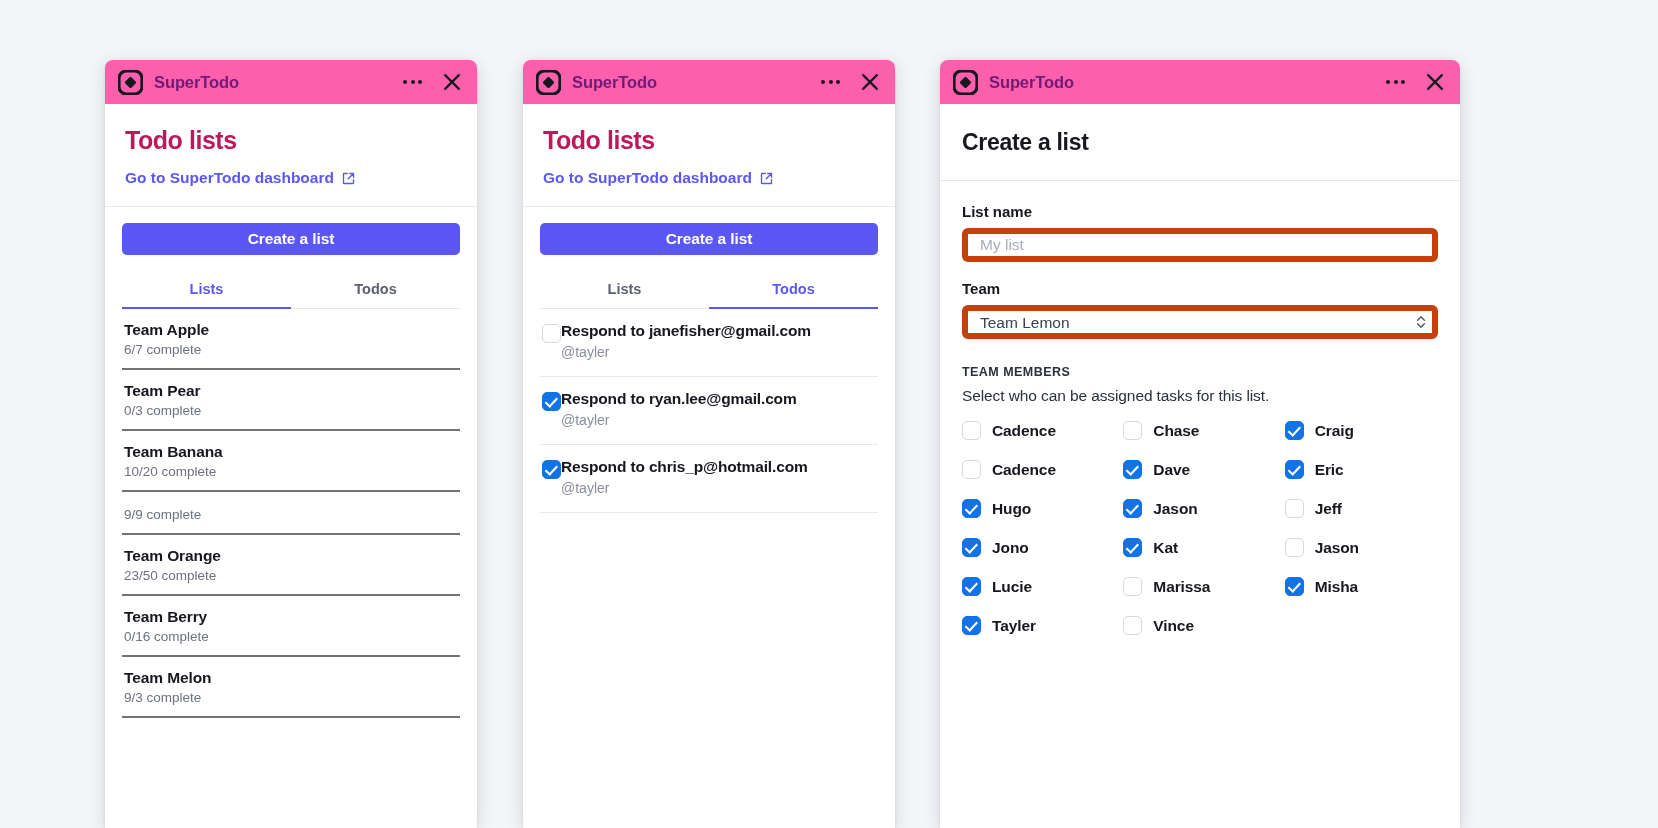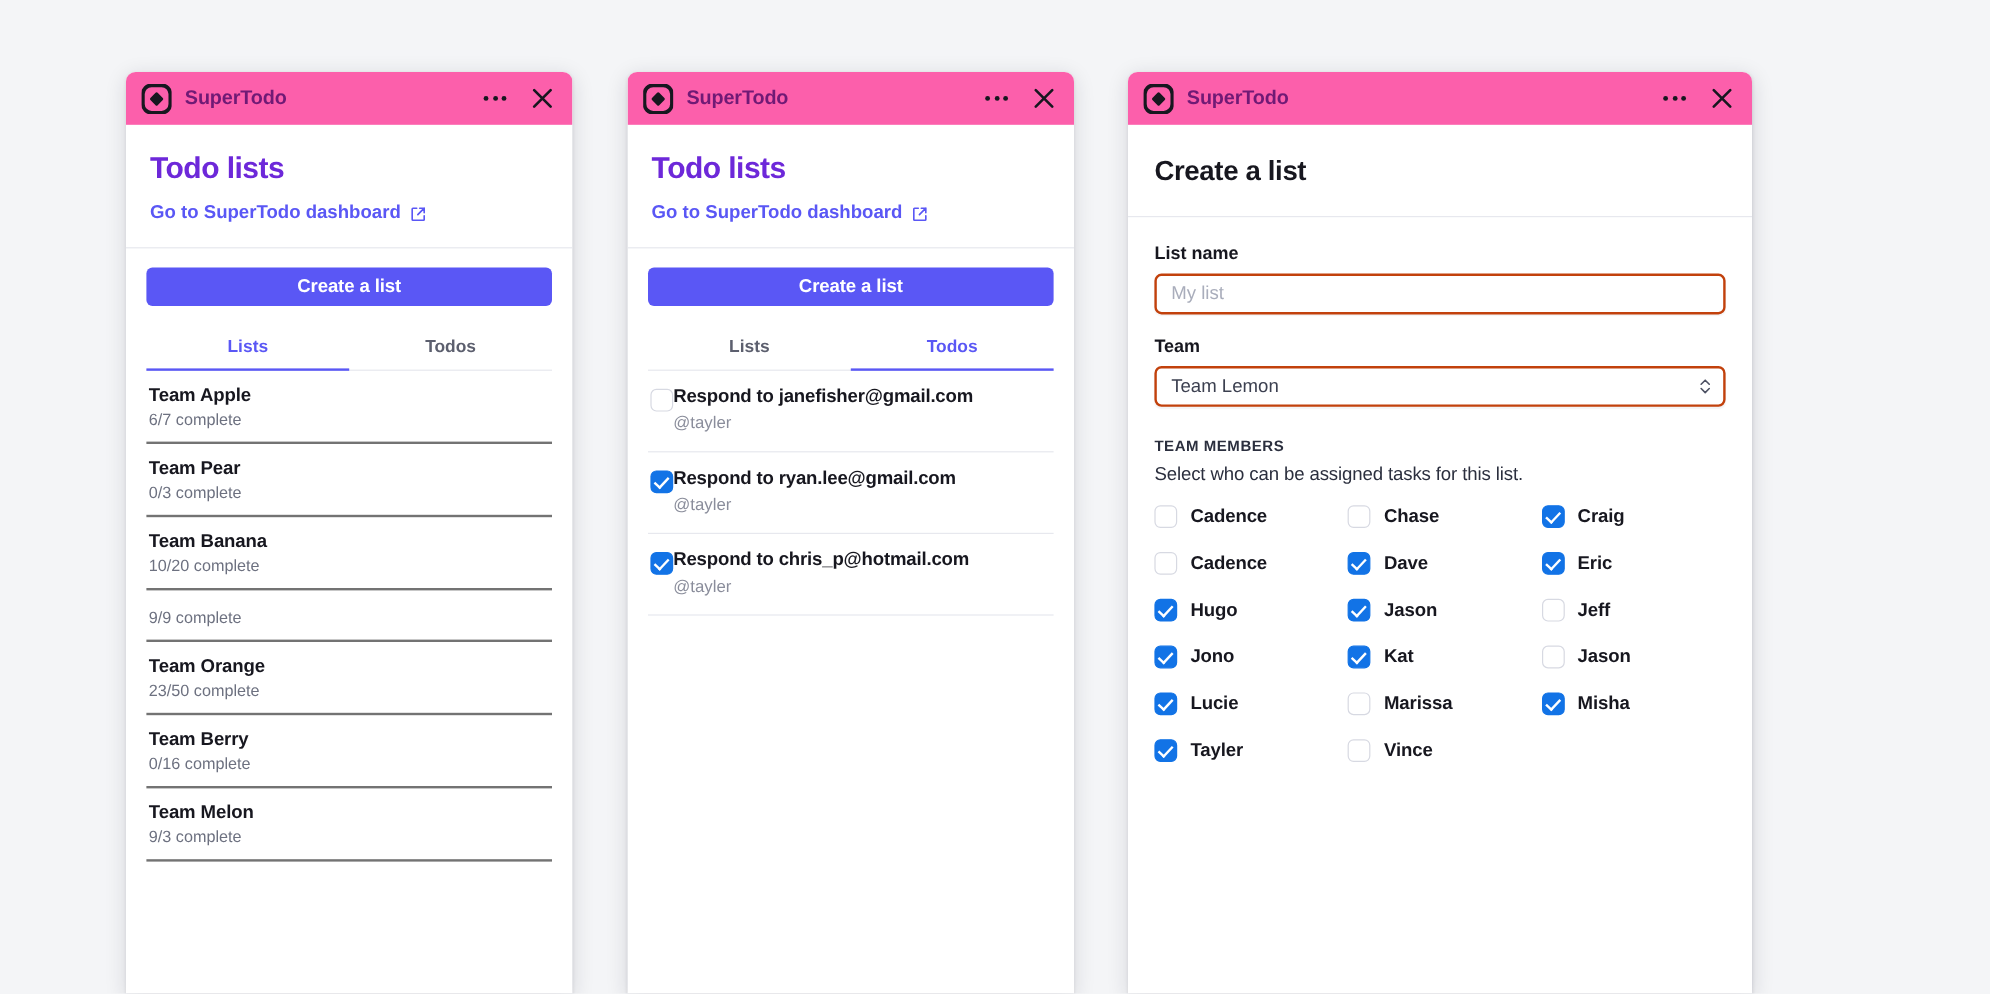--- a/index.html
+++ b/index.html
@@ -32,21 +32,21 @@
   .brand-name {
     font-size: 16.5px; font-weight: 700; color: #701a75; letter-spacing: -.1px;
   }
   .tb-actions { margin-left: auto; display: flex; align-items: center; gap: 17px; }
   .dots { display: flex; gap: 3.5px; padding: 6px 2px; cursor: pointer; }
   .dots i { width: 4px; height: 4px; border-radius: 50%; background: #17171f; display:block; }
   .closebtn { width: 22px; height: 22px; cursor: pointer; display:block; }
 
   
   .head { padding: 22px 20px 19px 20px; border-bottom: 1px solid #e7e8ee; }
-  .head h1 { font-size: 25px; font-weight: 700; color: #6d28d9; letter-spacing: -.45px; }
+  .head h1 { font-size: 25px; font-weight: 700; color: #be185d; letter-spacing: -.45px; }
   .dash-link {
     display: inline-flex; align-items: center; gap: 7px;
     margin-top: 14px; font-size: 15.5px; font-weight: 700;
     color: #5a57f5; text-decoration: none; cursor: pointer;
   }
   .ext { width: 15px; height: 15px; display:block; }
 
   .head-create { padding: 25px 22px 24px 22px; border-bottom: 1px solid #e7e8ee; }
   .head-create h1 { font-size: 23px; font-weight: 700; color: #17171f; letter-spacing: -.3px; }
 
@@ -90,21 +90,21 @@
     content: ""; position: absolute; left: 5px; top: 2.2px;
     width: 5px; height: 9.5px; border: solid #fff;
     border-width: 0 2.1px 2.1px 0; transform: rotate(43deg);
   }
   .todo-row .cb { margin-top: 2px; }
 
   
   .form { padding: 22px 22px 0 22px; }
   .flabel { font-size: 15px; font-weight: 700; color: #17171f; margin-bottom: 8px; }
   .finput, .fselect {
-    width: 100%; height: 34px; border: 2px solid #c2410c; border-radius: 6px;
+    width: 100%; height: 34px; border: 6px solid #c2410c; border-radius: 6px;
     background: #fff; font-family: inherit; font-size: 15.5px; color: #3c4050;
     padding: 0 12px; box-shadow: 0 1px 1px rgba(30,30,50,.05);
   }
   .finput::placeholder { color: #a9adbb; }
   .fgroup + .fgroup { margin-top: 18px; }
   .selwrap { position: relative; }
   .fselect { appearance: none; -webkit-appearance: none; cursor: pointer; padding-right: 34px; }
   .sel-chevrons {
     position: absolute; right: 11px; top: 50%; transform: translateY(-50%);
     width: 12px; height: 16px; pointer-events: none; display:block;

